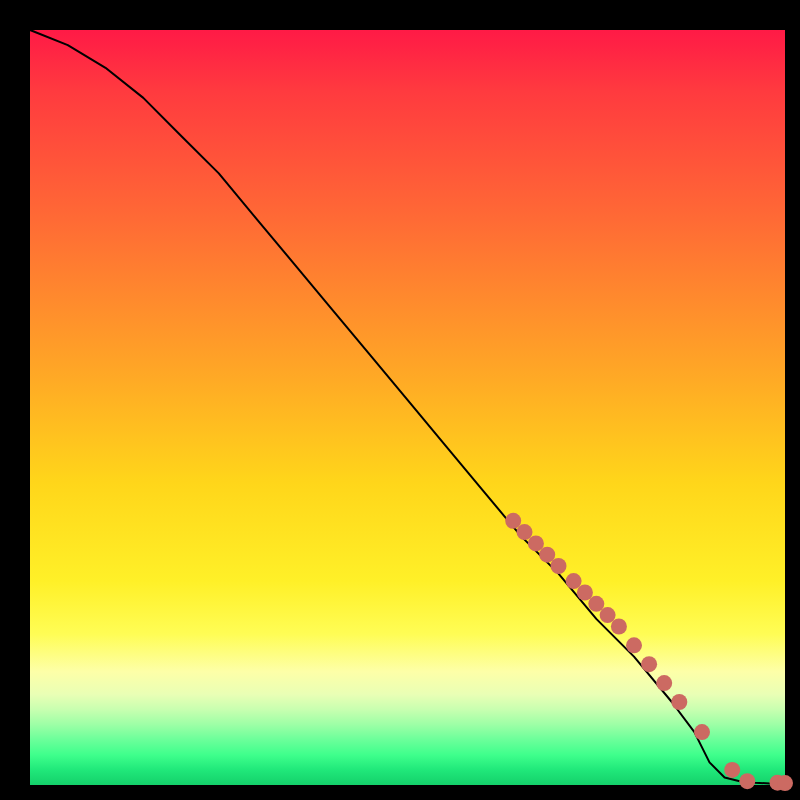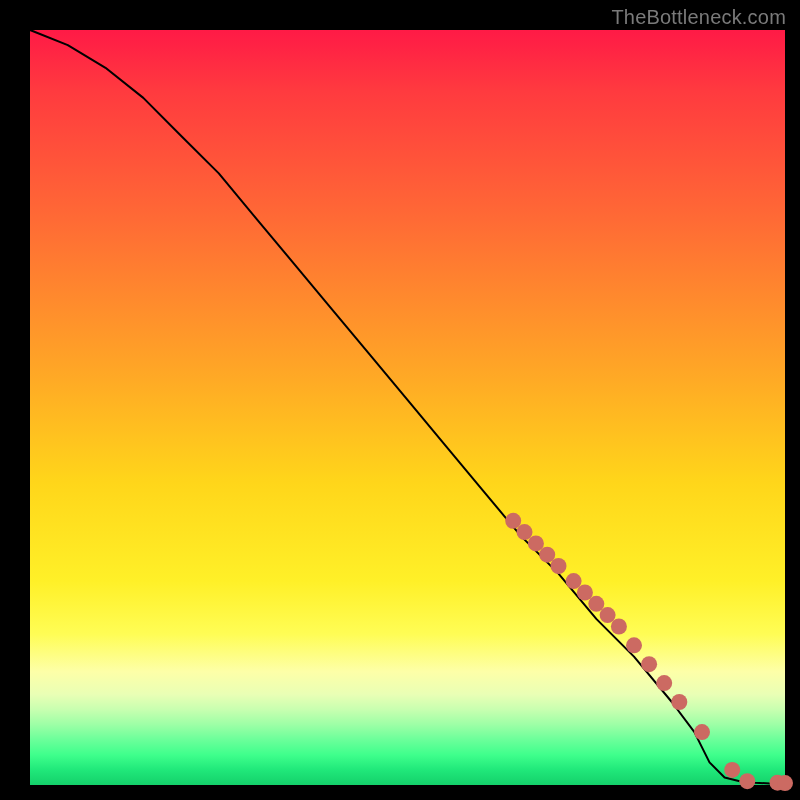--- a/index.html
+++ b/index.html
@@ -69,21 +69,20 @@
   }
   .series .dot {
     fill: #cc6a62;
     stroke: none;
   }
 </style>
 </head>
 <body>
 
 <div class="stage">
-  <div class="attribution">TheBottleneck.com</div>
 
   <div class="plot">
     <svg class="curve" viewBox="0 0 755 755" preserveAspectRatio="none">
       <g class="series">
         <path class="line" d="M0.0 0.0 L37.8 15.1 L75.5 37.8 L113.3 67.9 L151.0 105.7 L188.8 143.4 L226.5 188.8 L264.3 234.1 L302.0 279.4 L339.8 324.7 L377.5 369.9 L415.3 415.3 L453.0 460.6 L490.8 505.9 L528.5 543.6 L566.3 588.9 L604.0 626.6 L641.8 672.0 L664.4 702.1 L679.5 732.4 L694.6 747.5 L709.7 751.2 L724.8 752.7 L739.9 753.5 L755.0 753.5"></path>
         <g class="dots">
             <circle cx="483.2" cy="490.8" r="8" class="dot"></circle>
             <circle cx="494.5" cy="502.1" r="8" class="dot"></circle>
             <circle cx="505.9" cy="513.4" r="8" class="dot"></circle>
             <circle cx="517.2" cy="524.7" r="8" class="dot"></circle>

